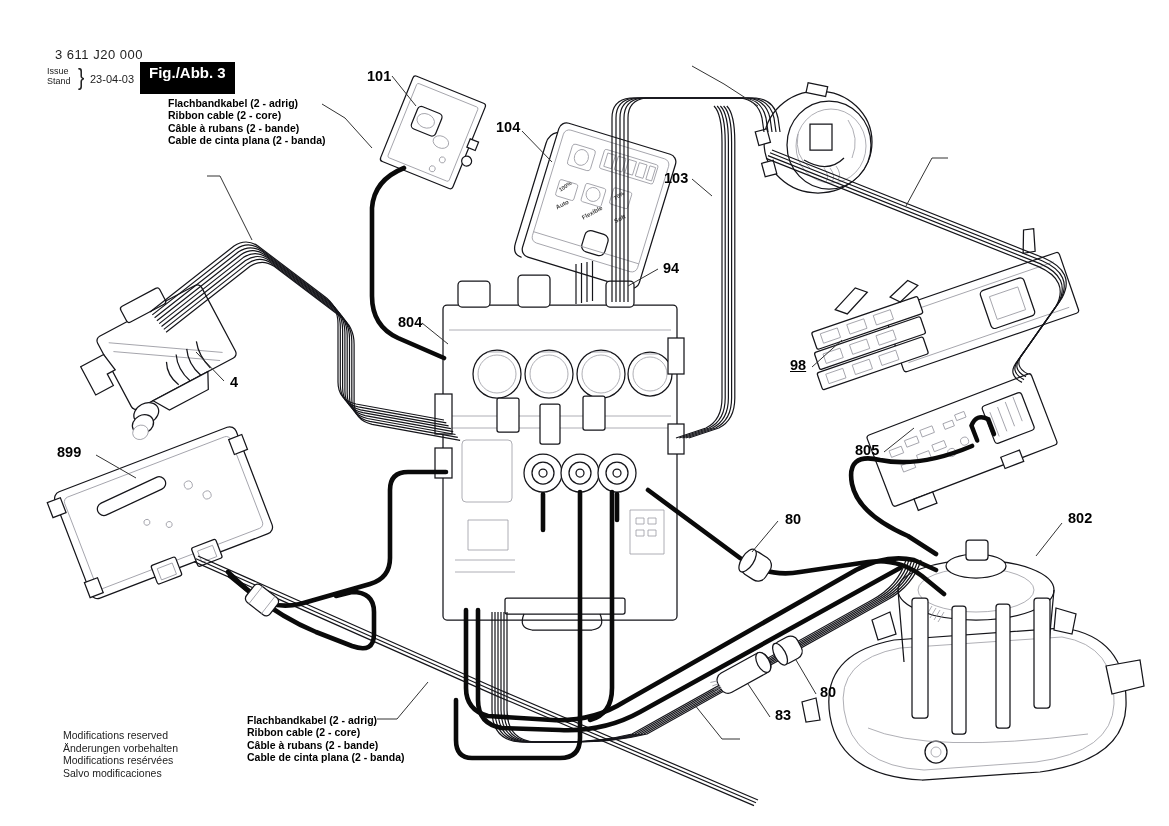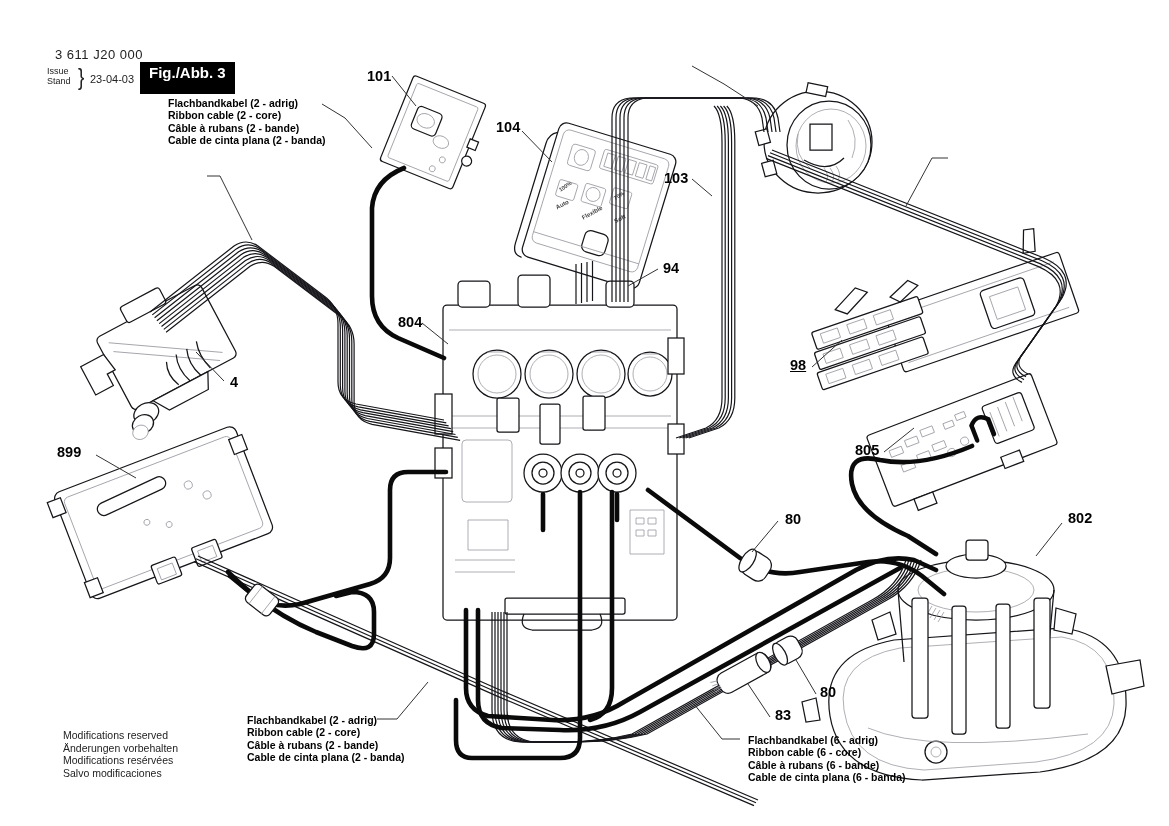--- a/index.html
+++ b/index.html
@@ -347,26 +347,20 @@
   <div>Ribbon cable (2 - core)</div>
   <div>Câble à rubans (2 - bande)</div>
   <div>Cable de cinta plana (2 - banda)</div>
 </div>
 <div class="abs clabel" style="left:247px;top:714px;">
   <div>Flachbandkabel (2 - adrig)</div>
   <div>Ribbon cable (2 - core)</div>
   <div>Câble à rubans (2 - bande)</div>
   <div>Cable de cinta plana (2 - banda)</div>
 </div>
-<div class="abs clabel" style="left:748px;top:734px;">
-  <div>Flachbandkabel (6 - adrig)</div>
-  <div>Ribbon cable (6 - core)</div>
-  <div>Câble à rubans (6 - bande)</div>
-  <div>Cable de cinta plana (6 - banda)</div>
-</div>
 
 <div class="abs callout" style="left:367px;top:68px;">101</div>
 <div class="abs callout" style="left:496px;top:119px;">104</div>
 <div class="abs callout" style="left:664px;top:170px;">103</div>
 <div class="abs callout" style="left:663px;top:260px;">94</div>
 <div class="abs callout" style="left:398px;top:314px;">804</div>
 <div class="abs callout" style="left:230px;top:374px;">4</div>
 <div class="abs callout" style="left:57px;top:444px;">899</div>
 <div class="abs callout" style="left:790px;top:357px;text-decoration:underline;">98</div>
 <div class="abs callout" style="left:855px;top:442px;">805</div>

